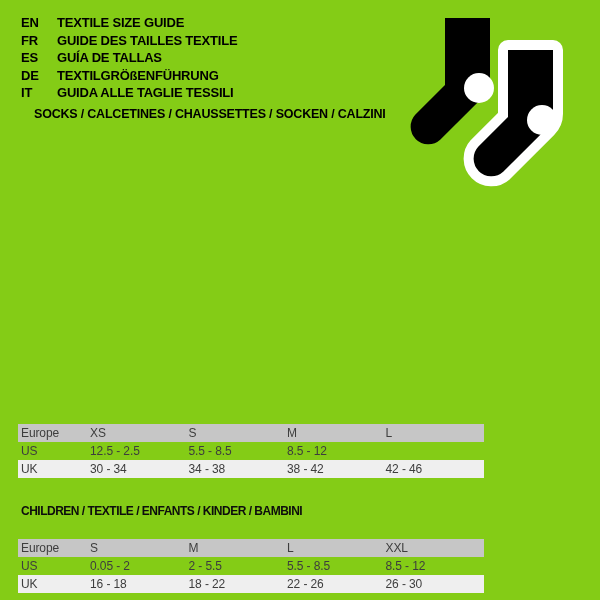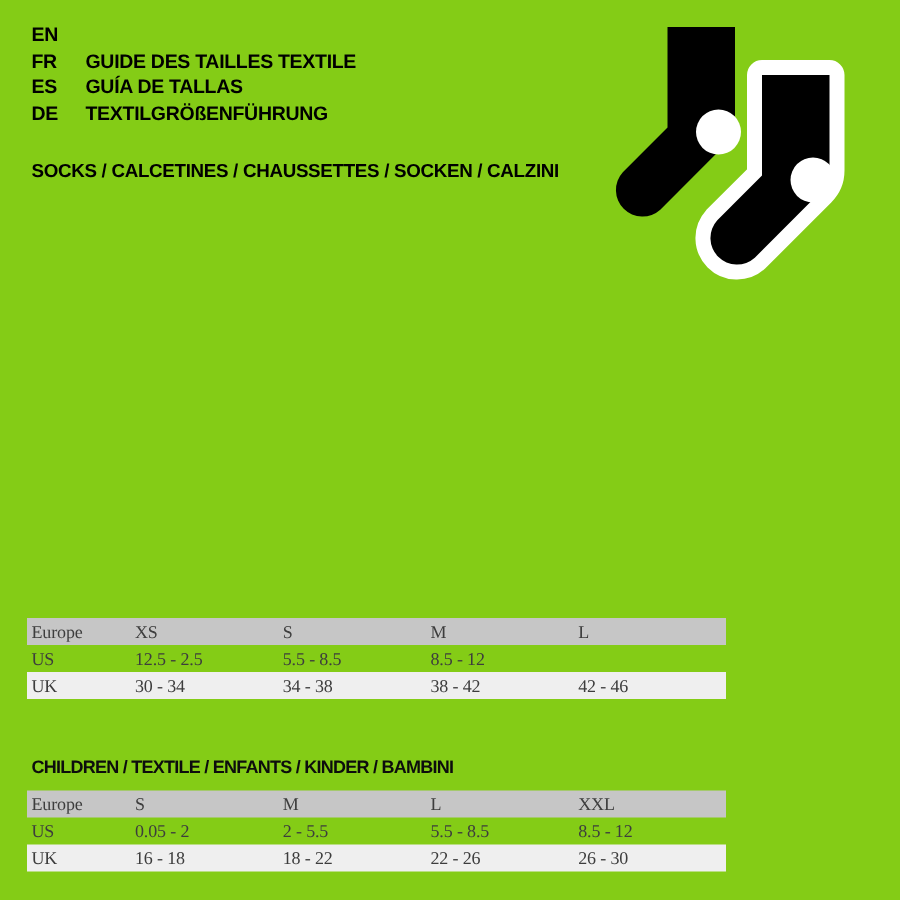--- a/index.html
+++ b/index.html
@@ -21,21 +21,21 @@
     font-size: 13px;
     font-weight: bold;
     letter-spacing: -0.2px;
     color: #000000;
     white-space: nowrap;
   }
   .lang-code { width: 36px; flex: 0 0 36px; }
 
   .category-line {
     position: absolute;
-    left: 21px;
+    left: 34px;
     top: 107px;
     font-size: 12.5px;
     font-weight: bold;
     letter-spacing: -0.2px;
     color: #000000;
     white-space: nowrap;
   }
 
   
   .socks-svg { position: absolute; left: 400px; top: 12px; }
@@ -46,21 +46,21 @@
   .table-block.children { top: 504px; }
   .table-title {
     font-size: 12px;
     font-weight: bold;
     letter-spacing: -0.5px;
     color: #0d0d0d;
     height: 15px;
     padding-left: 3px;
     white-space: nowrap;
   }
-  .tgrid { margin-top: 8px; font-family: Liberation Serif, serif; }
+  .tgrid { margin-top: 20px; }
   .trow {
     display: grid;
     grid-template-columns: 72px 1fr 1fr 1fr 1fr;
     height: 18px;
     align-items: center;
   }
   .trow.thead { background: #c6c6c6; }
   .trow.row-alt { background: #efefef; }
   .tcell {
     font-size: 12px;
@@ -72,32 +72,37 @@
   .tcell.tcell-label { text-align: left; padding-left: 3px; }
 </style>
 </head>
 <body>
 
 <div class="page">
 
   <div class="lang-list">
     <div class="lang-row">
       <span class="lang-code">EN</span>
+      <span class="lang-label">TEXTILE SIZE GUIDE</span>
     </div>
     <div class="lang-row">
       <span class="lang-code">FR</span>
       <span class="lang-label">GUIDE DES TAILLES TEXTILE</span>
     </div>
     <div class="lang-row">
       <span class="lang-code">ES</span>
       <span class="lang-label">GUÍA DE TALLAS</span>
     </div>
     <div class="lang-row">
       <span class="lang-code">DE</span>
       <span class="lang-label">TEXTILGRÖßENFÜHRUNG</span>
+    </div>
+    <div class="lang-row">
+      <span class="lang-code">IT</span>
+      <span class="lang-label">GUIDA ALLE TAGLIE TESSILI</span>
     </div>
   </div>
 
   <div class="category-line">SOCKS / CALCETINES / CHAUSSETTES / SOCKEN / CALZINI</div>
 
   <svg class="socks-svg" width="170" height="178" viewBox="0 0 170 178" aria-hidden="true">
     <defs>
       <path id="sock-shape" d="M37,0 L82,0 L82,63.7 A20,20 0 0 1 76.1,77.9 L32.2,121.8 A17.7,17.7 0 0 1 7.2,96.8 L37,67 Z"></path>
     </defs>
     <g transform="translate(8,6)">

